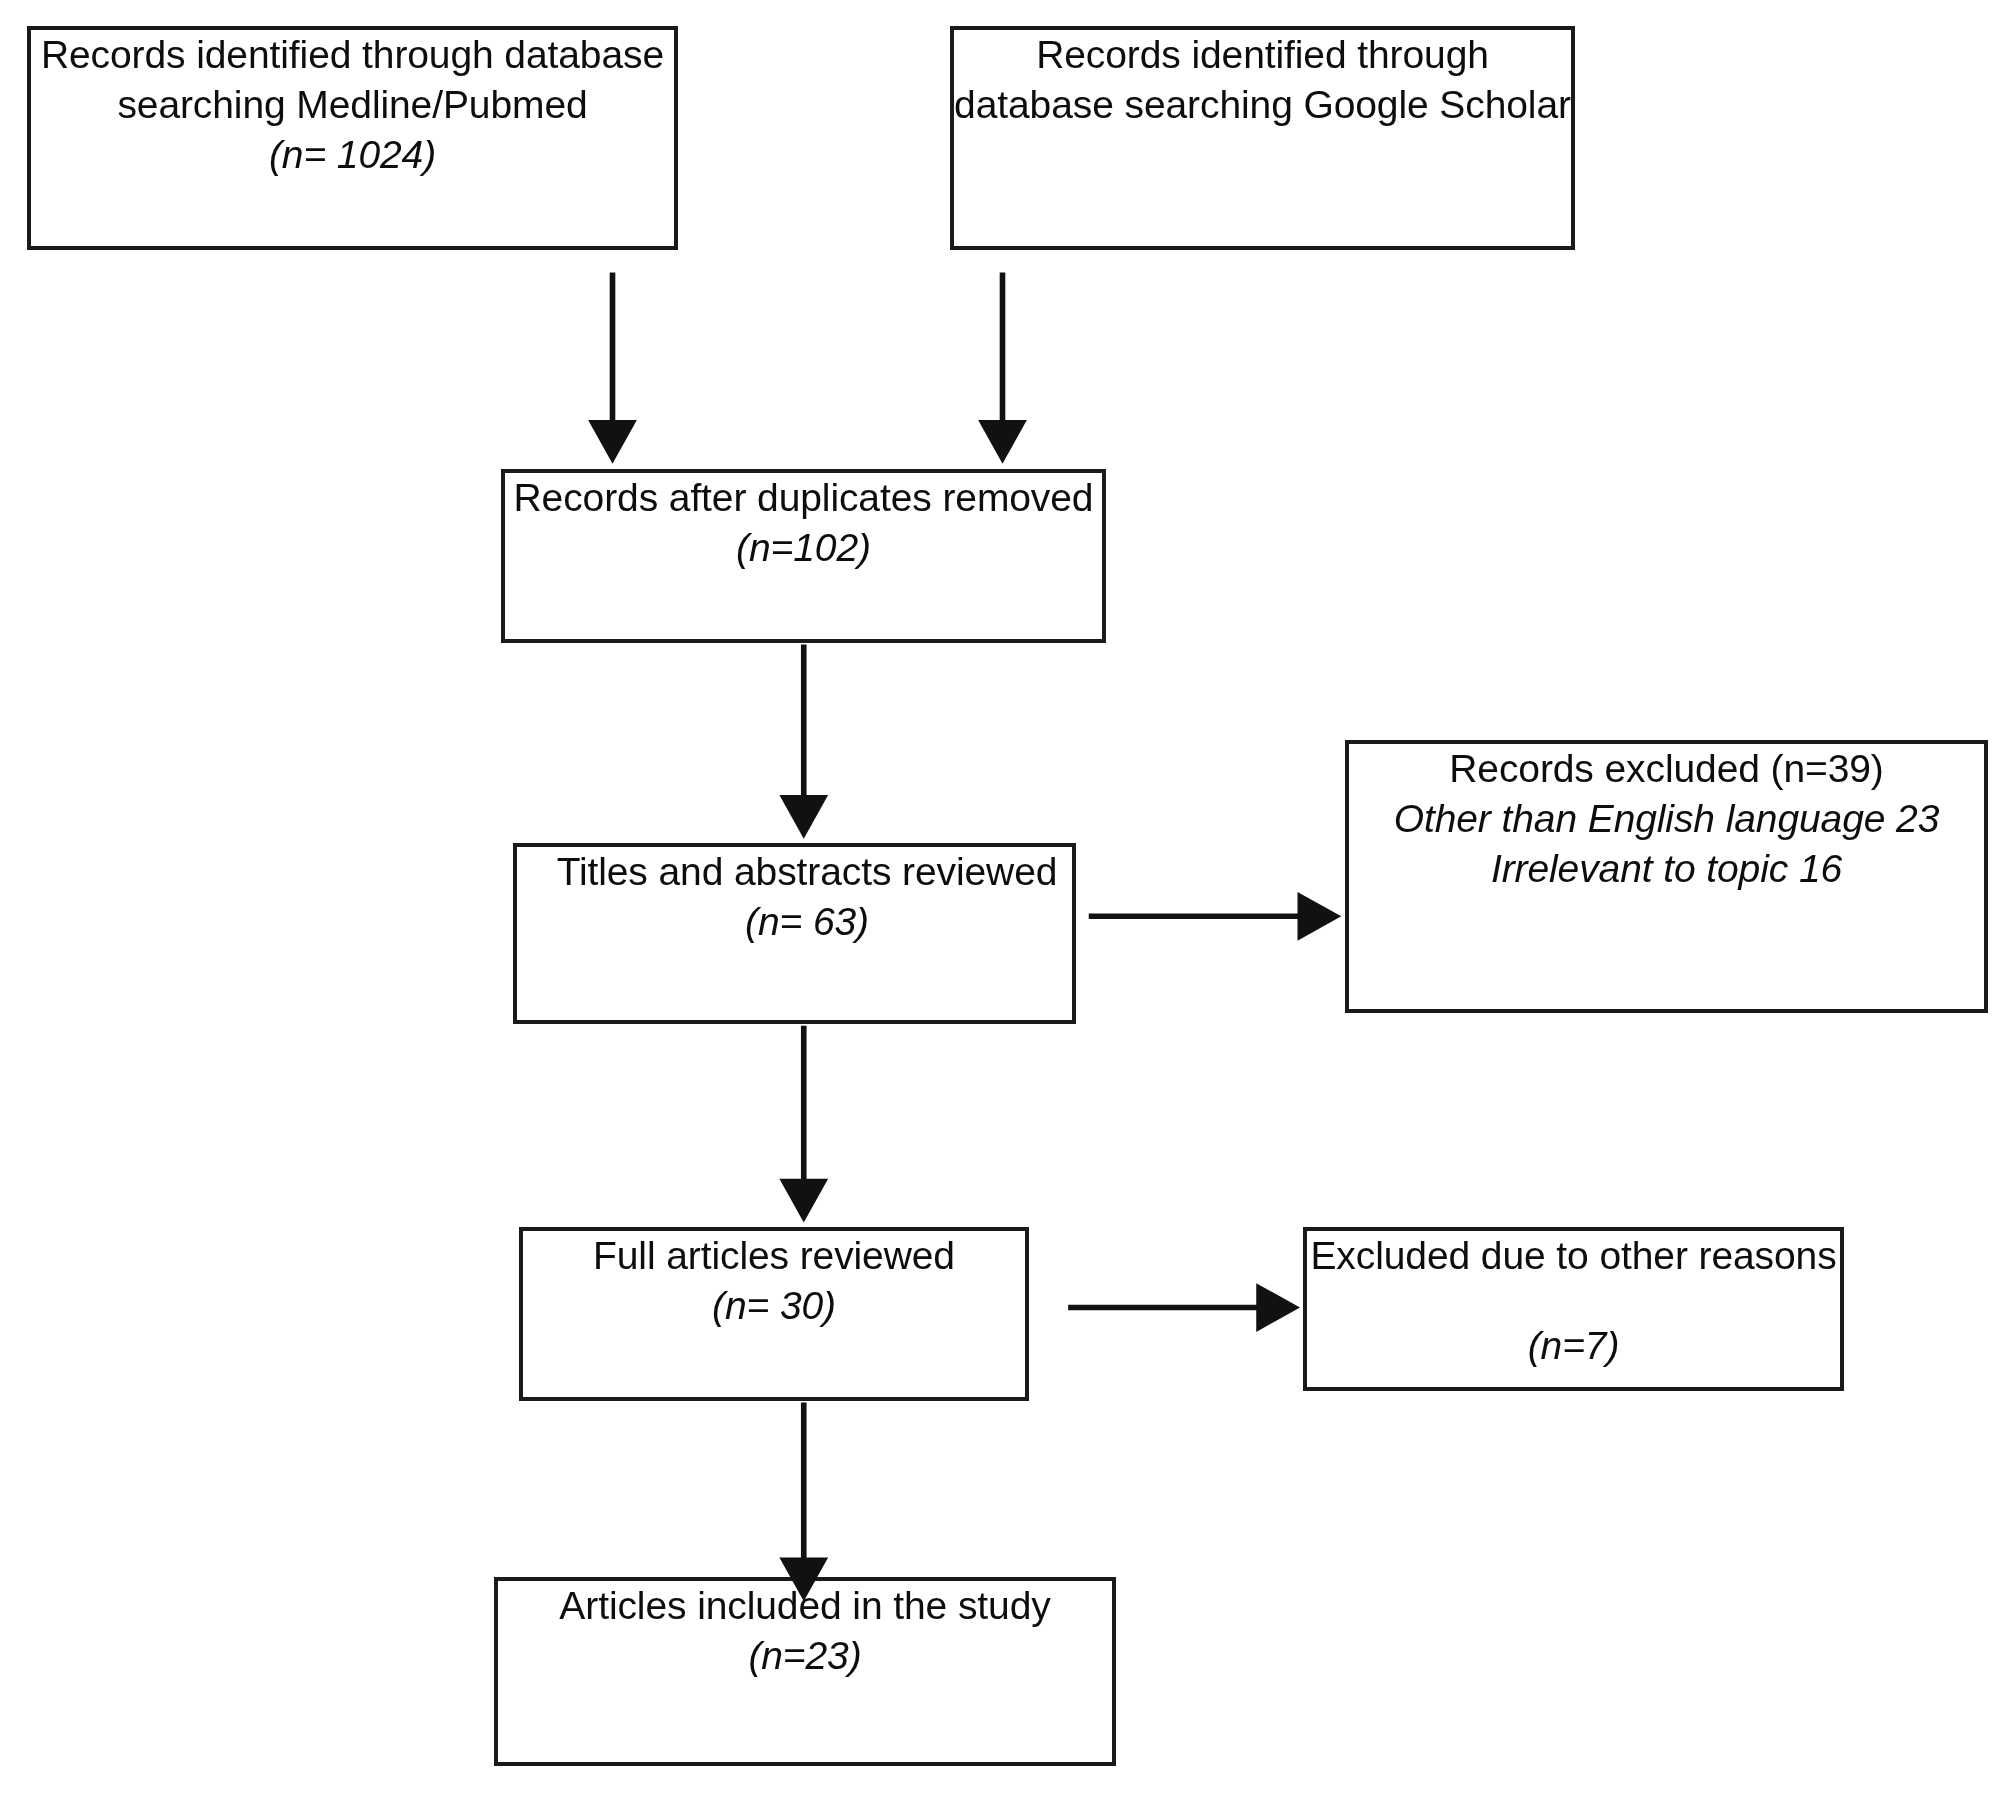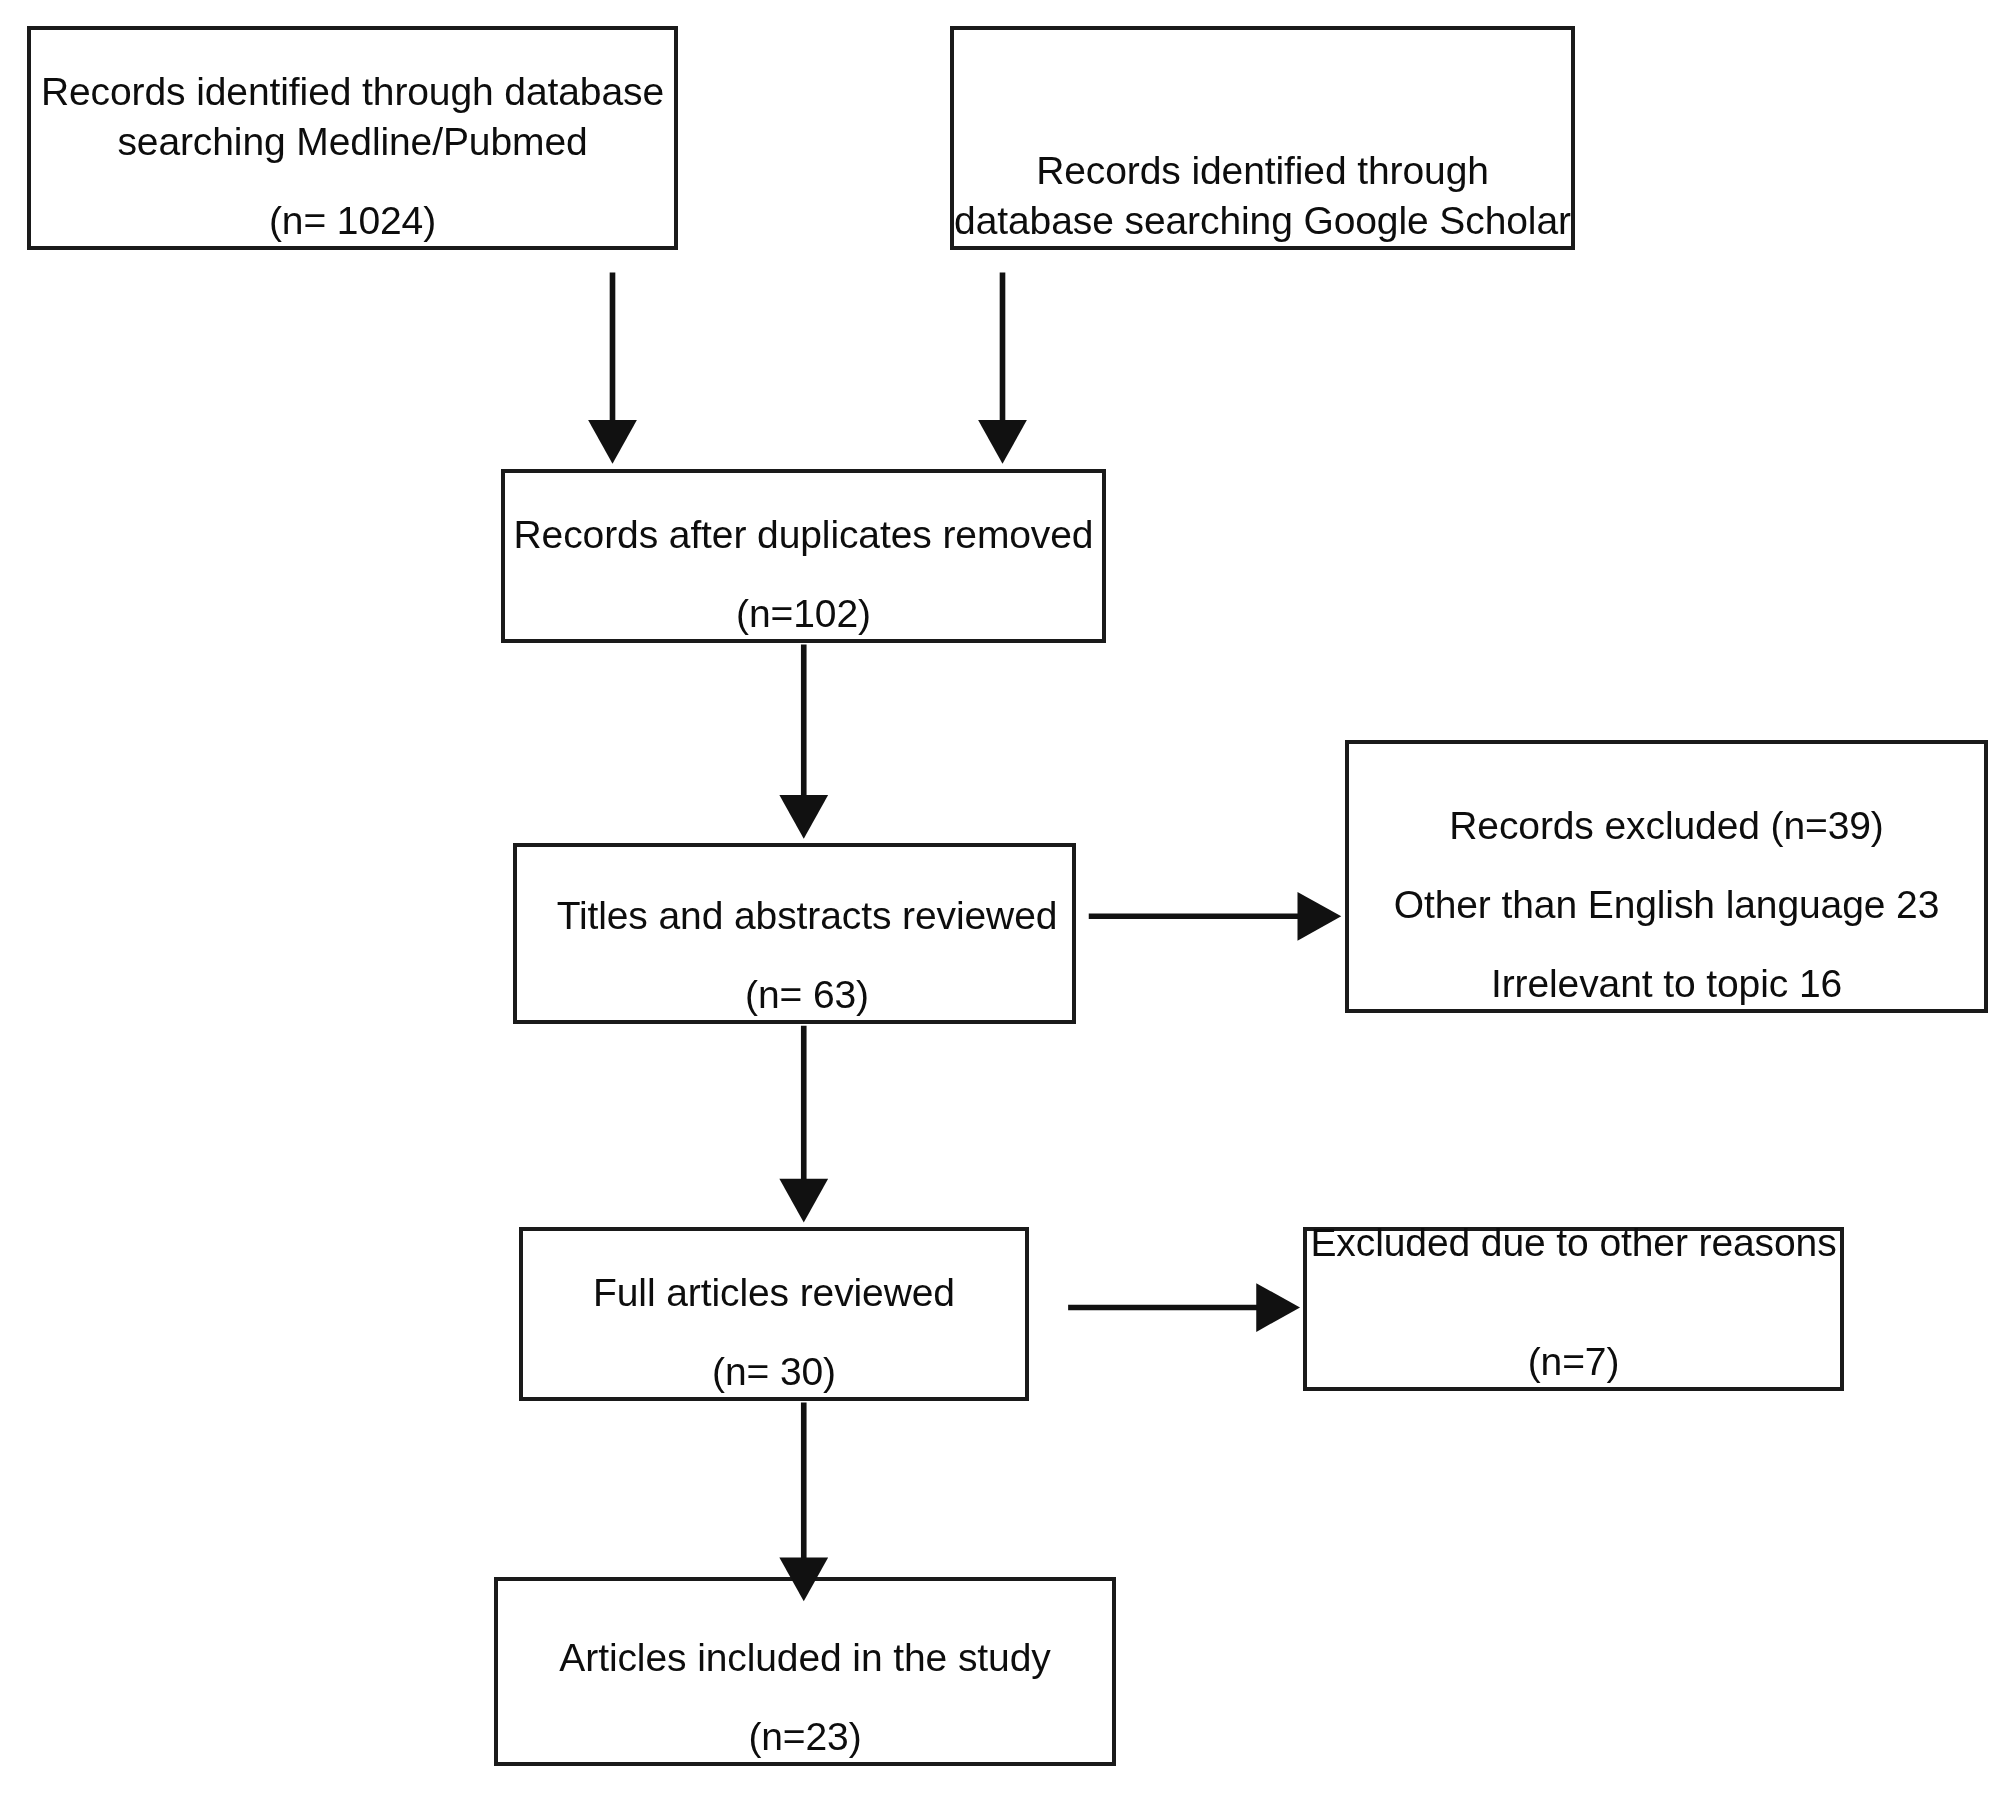--- a/index.html
+++ b/index.html
@@ -17,34 +17,34 @@
     font-family: "Liberation Sans", sans-serif;
   }
   .node {
     position: absolute;
     box-sizing: border-box;
     background: #ffffff;
     border: 4.4px solid #1a1a1a;
     display: flex;
     flex-direction: column;
     align-items: center;
-    justify-content: flex-end;
+    justify-content: flex-start;
     text-align: center;
     color: #0d0d0d;
   }
   .node .line {
     display: block;
     width: 100%;
     font-size: 39px;
     line-height: 1.28;
     letter-spacing: -0.1px;
     white-space: nowrap;
   }
   .node .line.gap-mid {
-    margin-top: 29px;
+    font-style: italic;
   }
 
   
   #node-medline        { left: 27px;   top: 26px;   width: 651px; height: 224px; }
   #node-scholar        { left: 950px; top: 26px;   width: 625px; height: 224px; }
   #node-dedup          { left: 501px;  top: 469px;  width: 605px;  height: 174px; }
   #node-titles         { left: 513px;  top: 843px; width: 563px;  height: 181px; padding-left: 25px; }
   #node-excluded       { left: 1345px; top: 740px; width: 643px; height: 273px; }
   #node-fulltext       { left: 519px;  top: 1227px; width: 510px;  height: 174px; }
   #node-other-excluded { left: 1303px; top: 1227px; width: 541px;  height: 164px; gap: 40px; }

